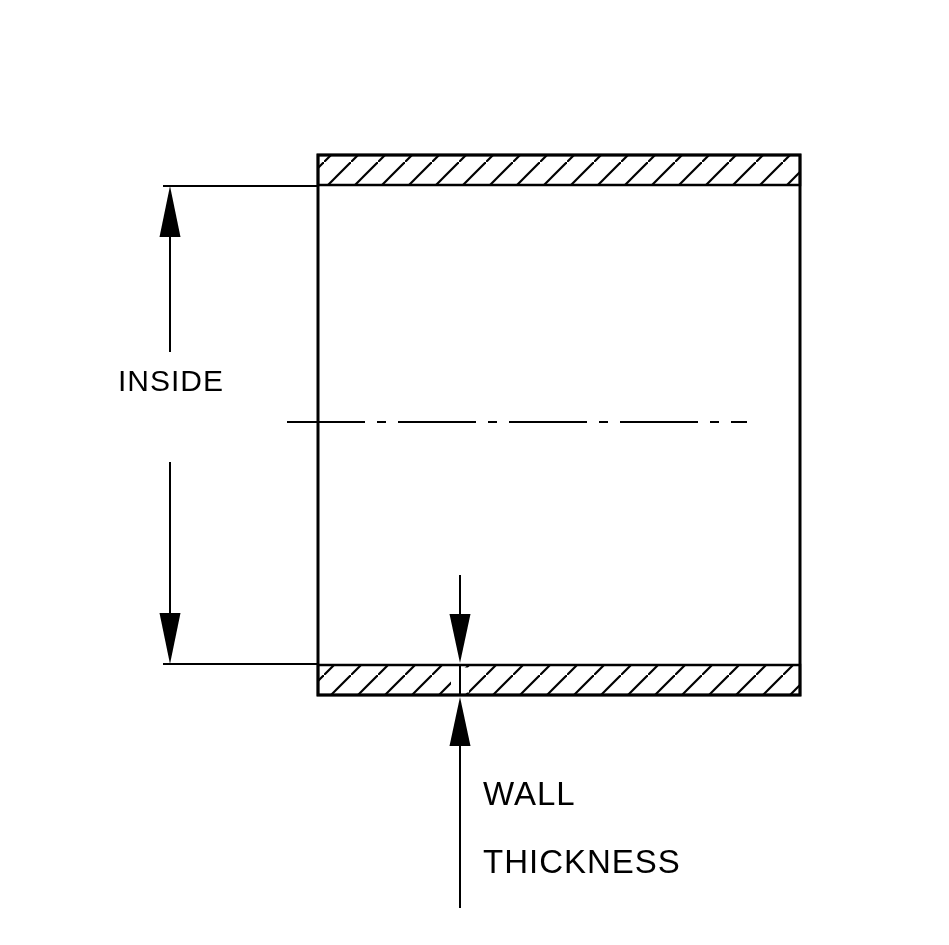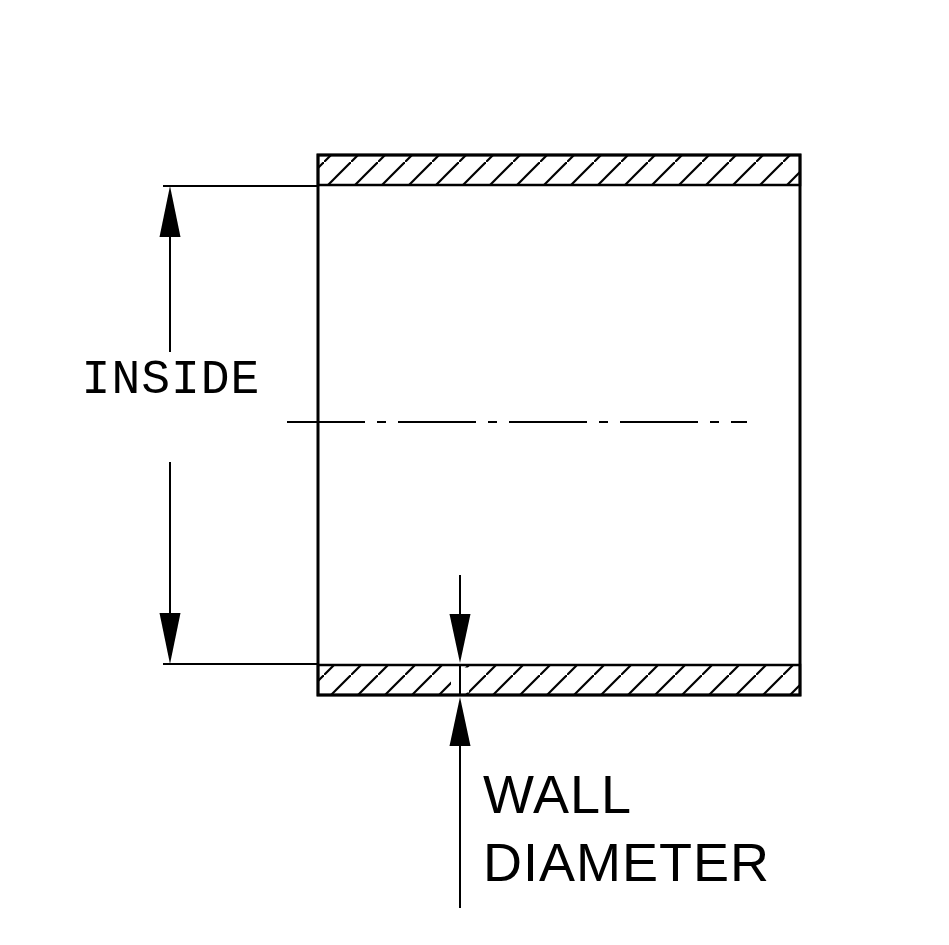--- a/index.html
+++ b/index.html
@@ -24,30 +24,29 @@
     position: absolute;
     color: #000000;
     font-family: "Liberation Sans", sans-serif;
     white-space: nowrap;
   }
   .dim-label.inside-diameter {
     left: 40px;
     top: 352px;
     width: 262px;
     text-align: center;
-    font-size: 48px;
+    font-size: 30px;
     line-height: 57px;
     letter-spacing: 1px;
-    font-family: Liberation Mono, monospace;
   }
   .dim-label.wall-thickness {
     left: 483px;
     top: 760px;
     text-align: left;
-    font-size: 54px;
+    font-size: 33px;
     line-height: 68px;
     letter-spacing: 1px;
   }
 </style>
 </head>
 <body>
 
 <div class="stage">
 
   <svg width="949" height="945" viewBox="0 0 949 945">
@@ -82,16 +81,16 @@
     <polygon points="460,697 449.5,746 470.5,746" fill="#000000"></polygon>
     <line x1="460" y1="746" x2="460" y2="908" stroke="#000000" stroke-width="2"></line>
   </svg>
 
   <div class="dim-label inside-diameter">
     <div>INSIDE</div>
   </div>
 
   <div class="dim-label wall-thickness">
     <div>WALL</div>
-    <div>DIAMETER</div>
+    <div>THICKNESS</div>
   </div>
 
 </div>
 
 </body></html>

